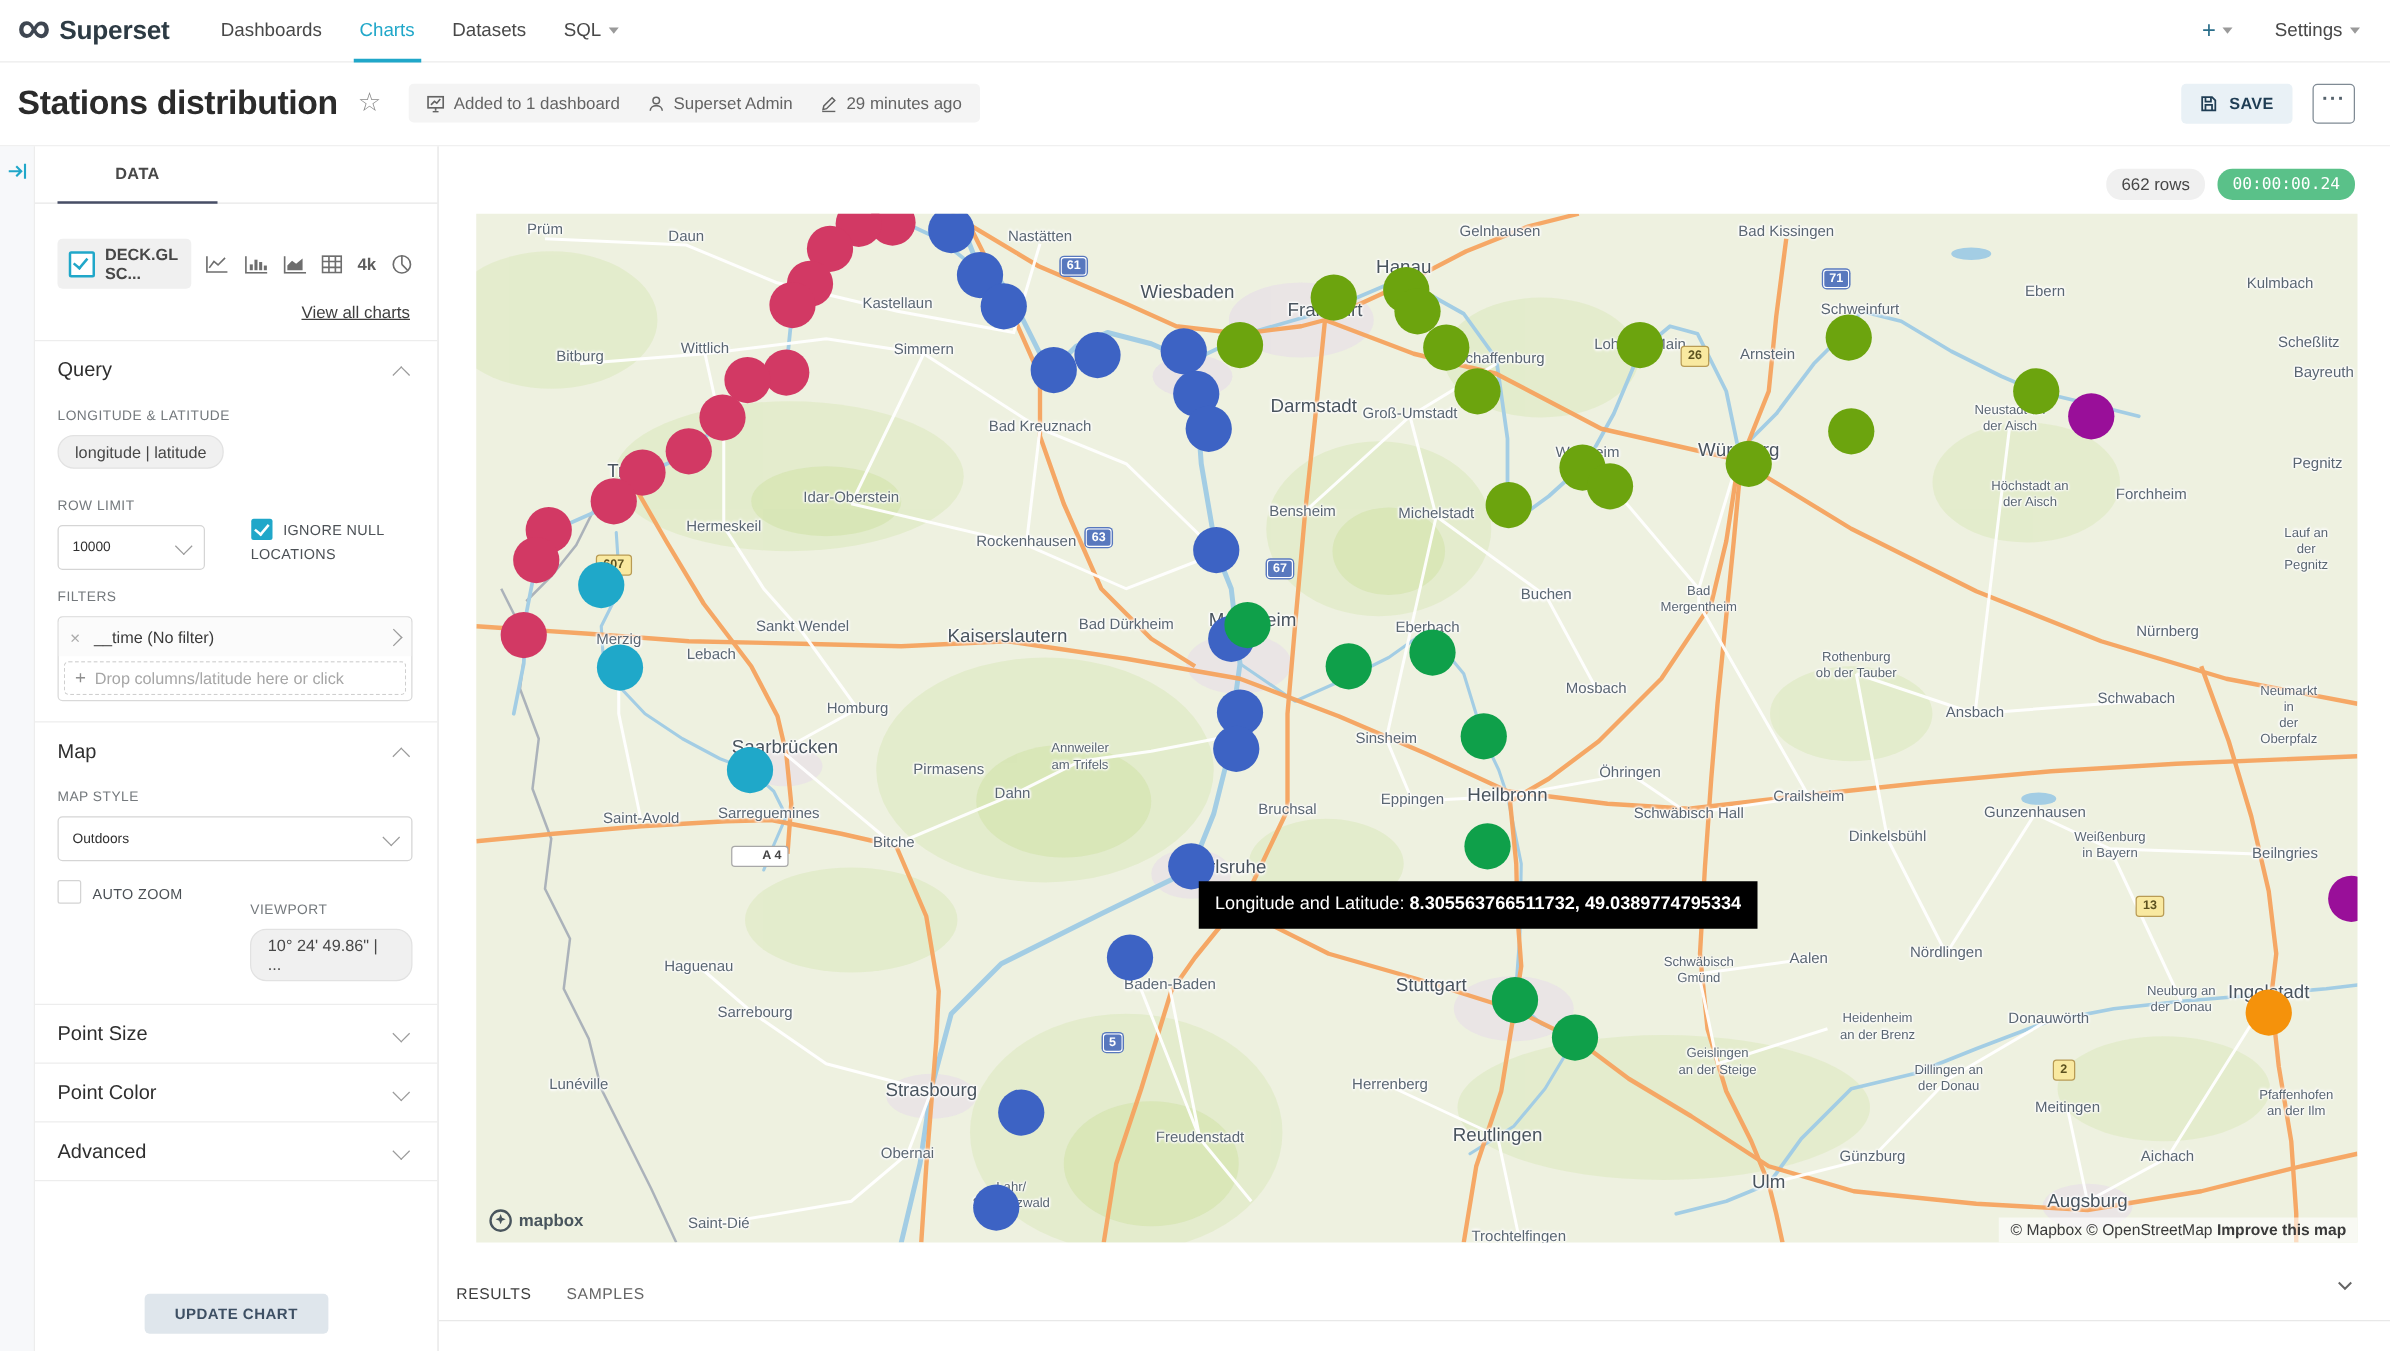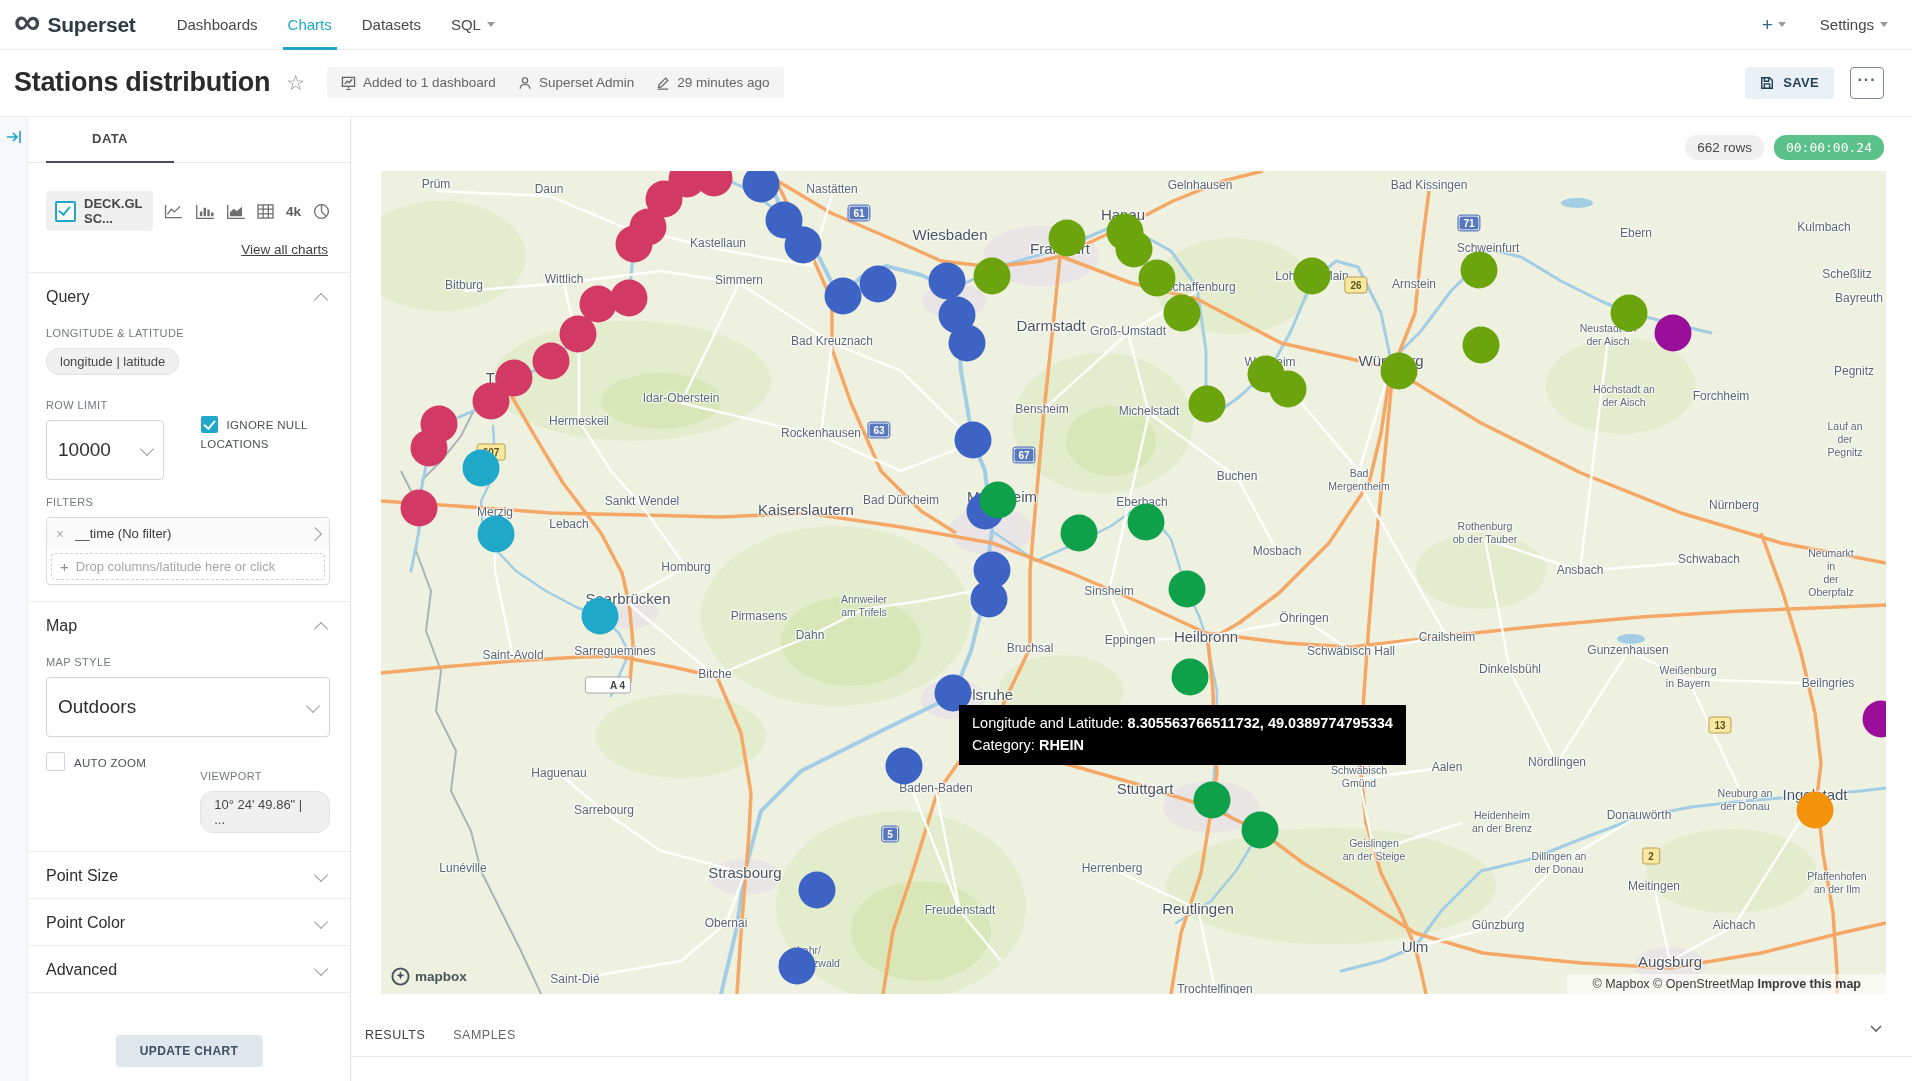--- a/index.html
+++ b/index.html
@@ -61,21 +61,21 @@
              font-size:16px;color:#2e2e2e;cursor:pointer}
   .chev{width:9px;height:9px;border-right:1.6px solid #9b9b9b;border-bottom:1.6px solid #9b9b9b;flex:none}
   .chev.up{transform:rotate(-135deg);margin-top:5px}
   .chev.down{transform:rotate(45deg);margin-bottom:3px}
   .chev.right{transform:rotate(-45deg)}
   .ctl-label{font-size:11px;color:#74797d;letter-spacing:.4px;margin:8px 0 9px;font-weight:400}
   .pill{display:inline-block;background:#f0f0f0;border:1px solid #e2e2e2;border-radius:13px;
         padding:5px 13px;font-size:13px;color:#474747;cursor:default}
   .field-grid{display:flex;margin-top:4px}
   .select{height:34px;border:1px solid #d5d5d5;border-radius:4px;display:flex;align-items:center;
-          justify-content:space-between;padding:12px 11px;font-size:19px;color:#2f2f2f;background:#fff;cursor:pointer}
+          justify-content:space-between;padding:0 11px;font-size:11px;color:#2f2f2f;background:#fff;cursor:pointer}
   .cb{width:17px;height:17px;border-radius:2px;flex:none;position:relative;cursor:pointer;display:inline-block;vertical-align:-4px}
   .cb.checked{background:#20a7c9}
   .cb.checked::after{content:"";position:absolute;left:5px;top:2px;width:5px;height:9px;
         border-right:2px solid #fff;border-bottom:2px solid #fff;transform:rotate(40deg)}
   .cb.un{background:#fff;border:1.5px solid #d4d4d4}
   .check-label{font-size:11.5px;color:#4c5156;letter-spacing:.3px;line-height:1.6;margin-left:9px}
   .filters-box{border:1px solid #d9d9d9;border-radius:4px;margin-top:2px}
   .filter-row{display:flex;align-items:center;height:31px;padding:0 9px;font-size:13px;color:#3a3a3a;cursor:pointer;background:#fbfbfb;border-radius:4px 4px 0 0}
   .filter-x{color:#ababab;font-size:14px;margin-right:11px;cursor:pointer}
   .drop-row{margin:4px;border:1px dashed #cfcfcf;border-radius:4px;height:25px;display:flex;
@@ -98,21 +98,21 @@
   .dot{position:absolute;width:37px;height:37px;border-radius:50%;transform:translate(-50%,-50%);z-index:3;cursor:pointer}
   .shield{position:absolute;transform:translate(-50%,-50%);font-size:10px;font-weight:700;
           padding:1px 5px;border-radius:3px;z-index:2;line-height:1.3}
   .shield.blue{background:#5878be;color:#fff;box-shadow:0 0 0 1px #fff inset,0 0 0 1px #5878be}
   .shield.yellow{background:#f9e9a0;color:#5d5220;border:1px solid #b89b54}
   .shield.white{background:#fff;color:#444;border:1px solid #a8a8a8}
   .tooltip{position:absolute;background:#000;color:#fff;font-size:14.5px;padding:8px 13px;
            line-height:1.5;white-space:nowrap;z-index:6}
   .map-logo{position:absolute;left:10px;bottom:8px;display:flex;align-items:center;gap:5px;
             color:#38454f;font-weight:700;font-size:13.5px;z-index:4;opacity:.9;cursor:pointer}
-  .attrib{position:absolute;right:0;bottom:0;background:rgba(255,255,255,.6);padding:3px 25px;
+  .attrib{position:absolute;right:0;bottom:0;background:rgba(255,255,255,.6);padding:3px 9px;
           font-size:12.5px;color:#3a3a3a;z-index:4}
   .attrib b{cursor:pointer}
   .results-bar{position:absolute;left:0;right:0;top:896px;background:#fff}
   .results-tabs{display:flex;gap:28px;padding:16px 0 14px 14px;border-bottom:1px solid #e8e8e8}
   .rtab{font-size:12.5px;letter-spacing:.5px;color:#666;cursor:pointer}
   .rtab.active{color:#3d3d3d}
   .results-chev{position:absolute;right:28px;top:8px;cursor:pointer}
 </style>
 </head>
 <body>
@@ -401,21 +401,20 @@
           <path d="M1104 368 L1199 400 1328 390 M1199 400 L1227 168"></path>
           <path d="M1176 592 L1129 500 1104 368 M1176 592 L1247 480 1307 508 1447 513"></path>
           <path d="M1081 652 L993 680 978 608 M1066 596 L978 608"></path>
           <path d="M817 738 L731 698 M817 738 L834 818 M1034 776 L1117 755 1178 692 1258 645"></path>
           <path d="M1273 716 L1289 790 1353 755 1434 626 M1364 630 L1307 508"></path>
         </g>
       </svg>
 
       <div class="tooltip" id="map-tooltip" style="left: 578px; top: 534px;">
         <div><span>Longitude and Latitude:</span> <b>8.305563766511732, 49.0389774795334</b></div>
-        <div><span>Category:</span> <b>RHEIN</b></div>
       </div>
       <div class="map-logo">
         <svg width="19" height="19" viewBox="0 0 20 20">
             <circle cx="10" cy="10" r="8.5" fill="none" stroke="#38454f" stroke-width="2"></circle>
             <path d="M10 4.5l1.2 3.1 3.1 1.2-3.1 1.2L10 13.1 8.8 10 5.7 8.8l3.1-1.2z" fill="#38454f"></path>
           </svg>
         <span>mapbox</span>
       </div>
       <div class="attrib">
         <span>© Mapbox © OpenStreetMap</span>

